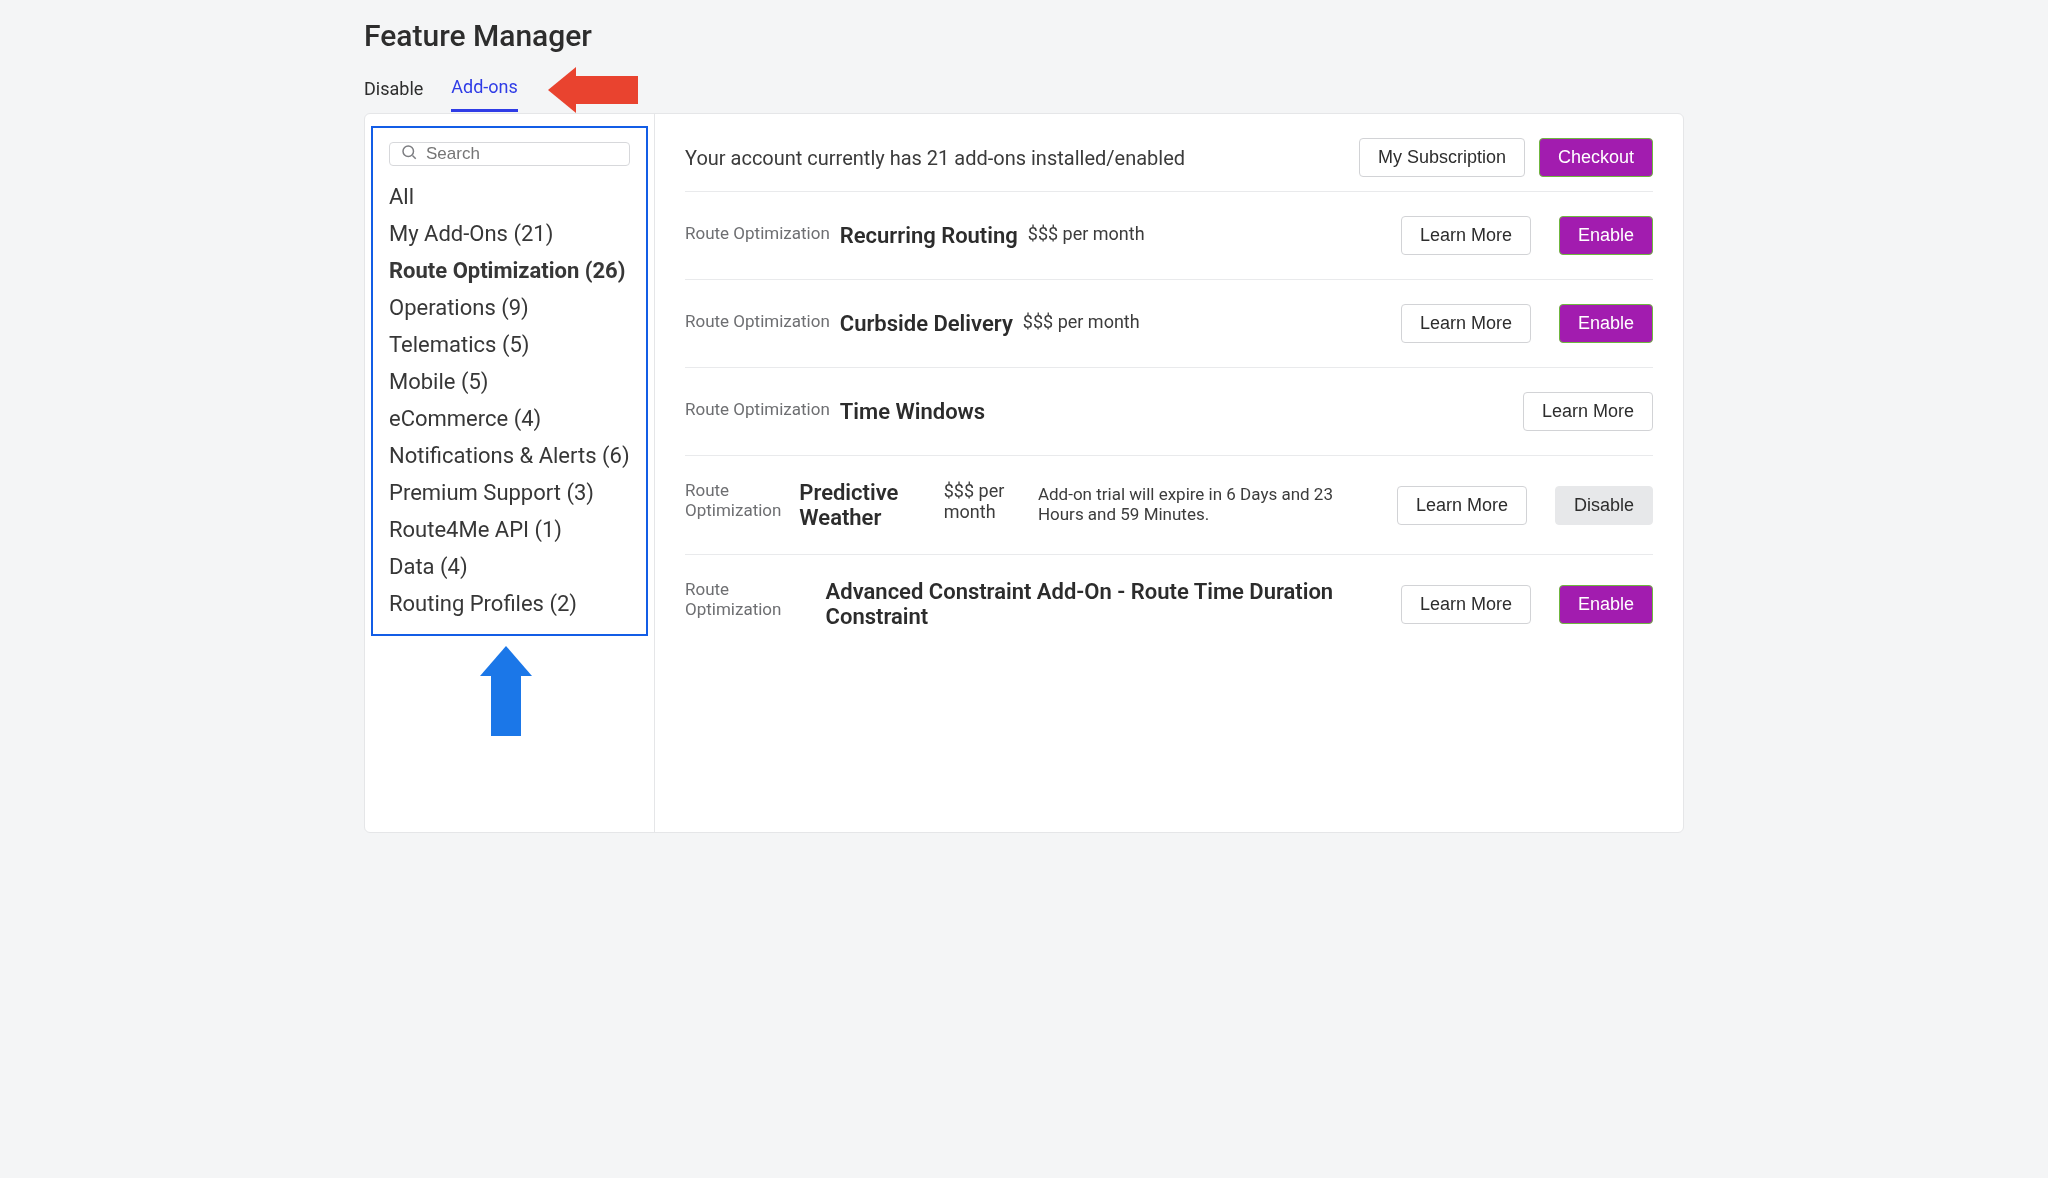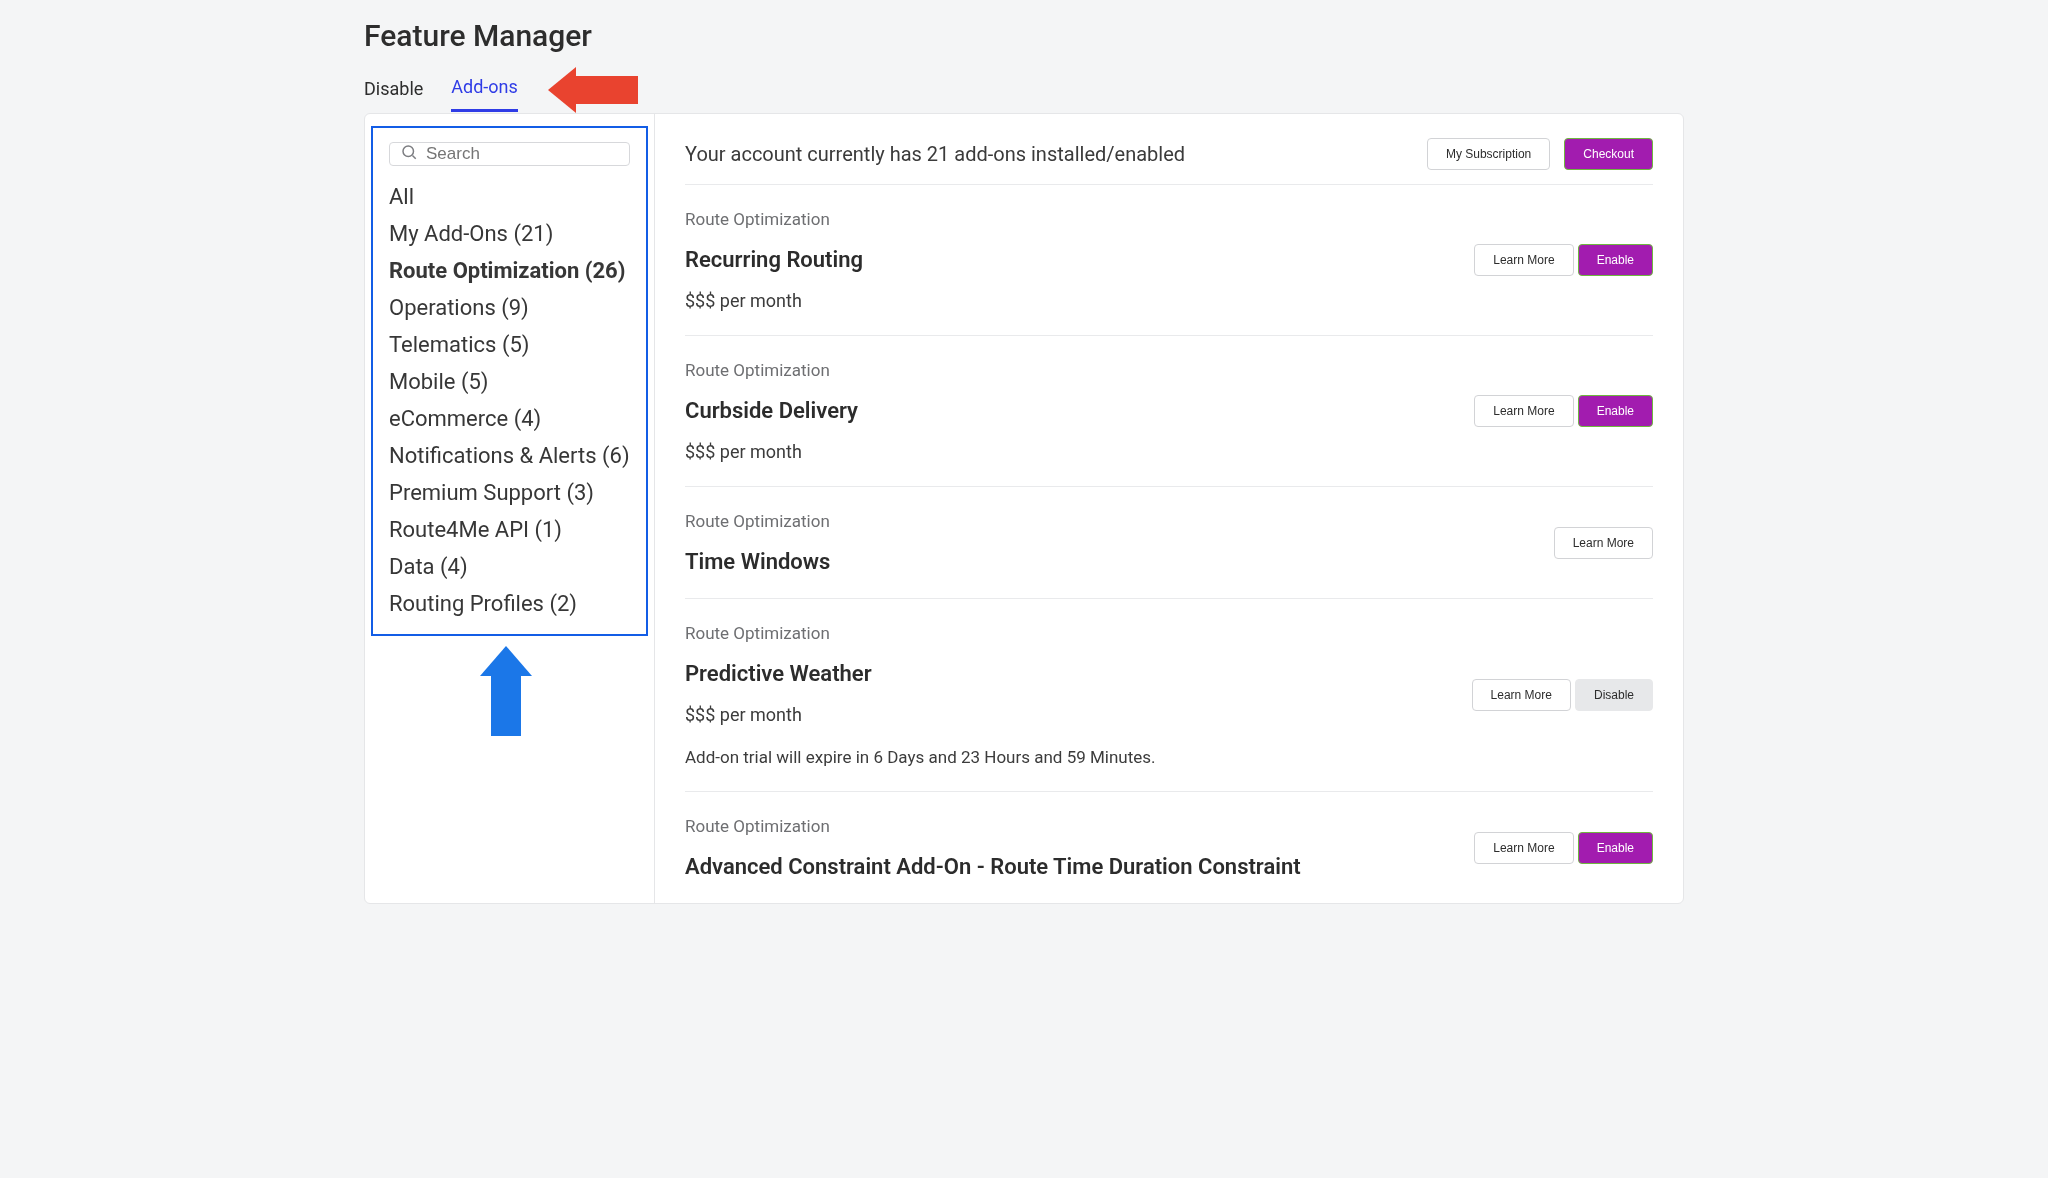--- a/index.html
+++ b/index.html
@@ -125,29 +125,29 @@
   }
   .topbar-text { font-size: 20px; color: #3b3b3b; }
   .topbar-actions { display: flex; gap: 14px; }
 
   .addon {
     padding: 24px 0;
     border-bottom: 1px solid #e9eaec;
     display: flex; align-items: center; justify-content: space-between; gap: 20px;
   }
   .addon:last-child { border-bottom: none; }
-  .addon-left { flex: 1; display: flex; flex-direction: column; gap: 18px; }
+  .addon-left { flex: 1; display: flex; gap: 10px; }
   .addon-cat { font-size: 17px; color: #6e6f72; }
   .addon-title { font-size: 22px; font-weight: 600; color: #2c2c2c; }
   .addon-price { font-size: 18px; color: #3c3c3c; }
   .addon-note { font-size: 17px; color: #3c3c3c; margin-top: 4px; }
-  .addon-actions { display: flex; gap: 4px; }
+  .addon-actions { display: flex; gap: 28px; }
 
   .btn {
-    font-size: 12px; padding: 8px 18px; border-radius: 4px;
+    font-size: 18px; padding: 8px 18px; border-radius: 4px;
     border: 1px solid #d2d3d6; background: #fff; cursor: pointer;
     color: #2d2d2d;
   }
   .btn.green { background: #a21caf; border-color: #6fb73f; color: #fff; }
   .btn.grey  { background: #e7e8ea; border-color: #e7e8ea; color: #2d2d2d; }
 
   
   .content::-webkit-scrollbar { width: 10px; }
   .content::-webkit-scrollbar-thumb { background: #c4c5c8; border-radius: 5px; }
   .content::-webkit-scrollbar-track { background: transparent; }

